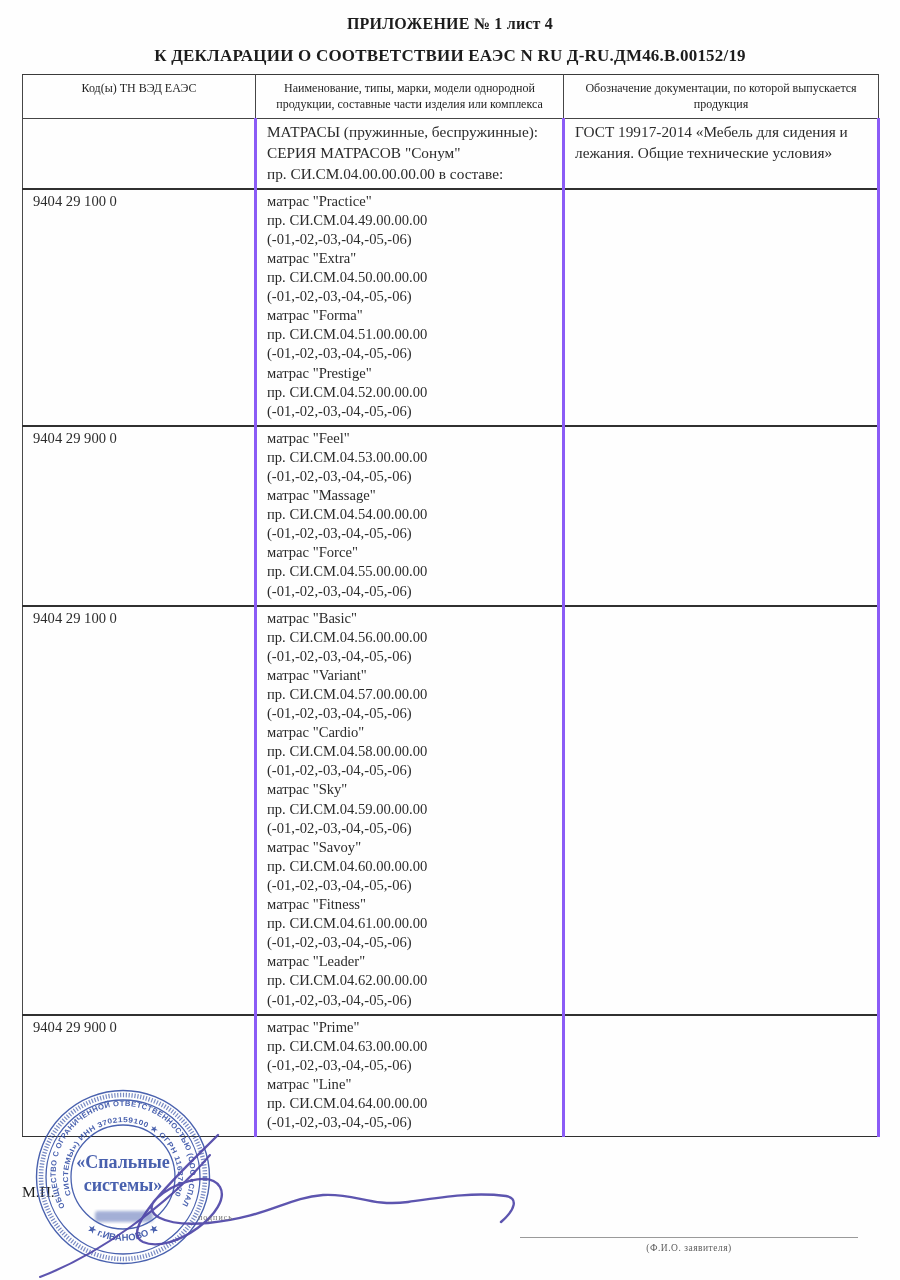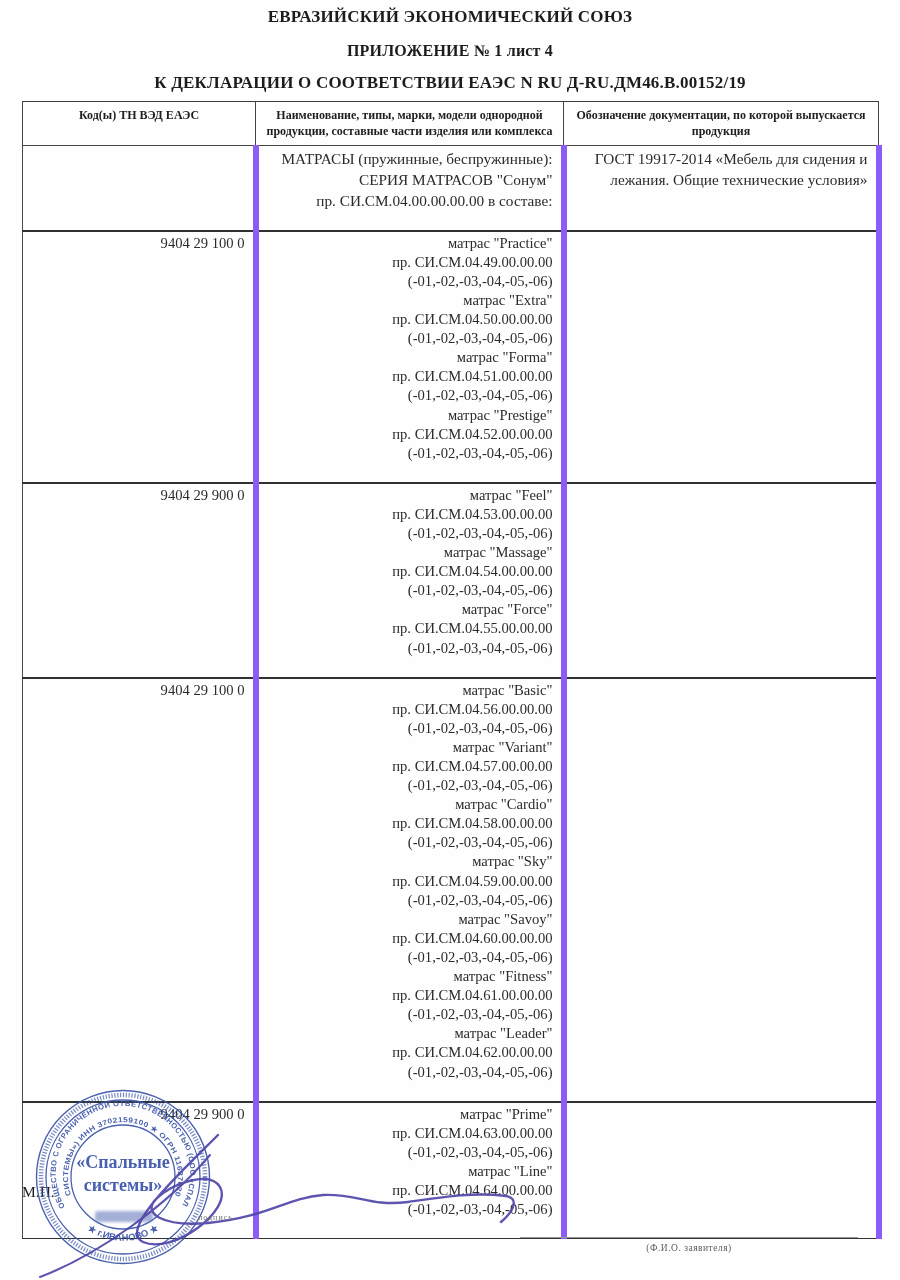--- a/index.html
+++ b/index.html
@@ -19,51 +19,49 @@
   
   table.products{
     border-collapse:collapse;table-layout:fixed;
     margin:8px 0 0 22px;width:856px;
   }
   table.products col.c1{width:233px;}
   table.products col.c2{width:308px;}
   table.products col.c3{width:315px;}
   table.products th{
     border:1px solid #454545;border-top:1.4px solid #3a3a3a;
-    font-size:12px;line-height:1.32;font-weight:bold;color:#1e1e1e;
+    font-size:12px;line-height:1.32;font-weight:normal;color:#1e1e1e;
     padding:6px 8px 5px 8px;text-align:center;vertical-align:top;
   }
   table.products td{
-    border-left:1px solid #4a4a4a;border-right:6px solid #8b5cf6;
+    border-left:1px solid #4a4a4a;border-right:3px solid #8b5cf6;
     vertical-align:top;color:#2b2b2b;
     font-size:14.6px;line-height:19.1px;
-    padding:2px 8px 19px 10px;
+    padding:2px 8px 4px 10px;
     white-space:pre-line;
-    text-align:right;
   }
   table.products tr.sep td{border-top:2px solid #303030;border-radius:6px;}
   table.products tr.first-row td{border-top:1px solid #3a3a3a;font-size:15.3px;line-height:21px;}
   table.products tr:last-child td{border-bottom:1.6px solid #303030;}
   td.code-cell{padding-top:3px;padding-left:8px;}
   
   .mp{position:absolute;left:22px;top:1183px;font-size:15.5px;color:#1e1e1e;}
   .sig-caption{position:absolute;left:189px;top:1213px;font-size:8px;color:#6f6f6f;letter-spacing:1px;z-index:5;margin-left:9px;}
   .applicant{position:absolute;left:520px;top:1189px;width:340px;text-align:center;font-size:15.5px;color:#2a2a2a;}
   .applicant-line{position:absolute;left:520px;top:1237px;width:338px;border-top:1px solid #9a9a9a;}
   .applicant-cap{position:absolute;left:520px;top:1243px;width:338px;text-align:center;font-size:9.5px;color:#5d5d5d;letter-spacing:.5px;}
   
   .stamp{position:absolute;left:23px;top:1077px;width:200px;height:200px;z-index:3;opacity:.92;}
   .handsig{position:absolute;left:18px;top:1095px;width:540px;height:185px;z-index:4;}
 </style>
 </head>
 <body>
 
 <div class="doc">
 
-  <div class="hline h1">ЕВРАЗИЙСКИЙ ЭКОНОМИЧЕСКИЙ СОЮЗ</div>
   <div class="hline h2">ПРИЛОЖЕНИЕ № 1 лист 4</div>
   <div class="hline h3">К ДЕКЛАРАЦИИ О СООТВЕТСТВИИ ЕАЭС N RU Д-RU.ДМ46.В.00152/19</div>
 
   <table class="products">
     <colgroup>
         <col class="c1">
         <col class="c2">
         <col class="c3">
       </colgroup>
     <thead>

